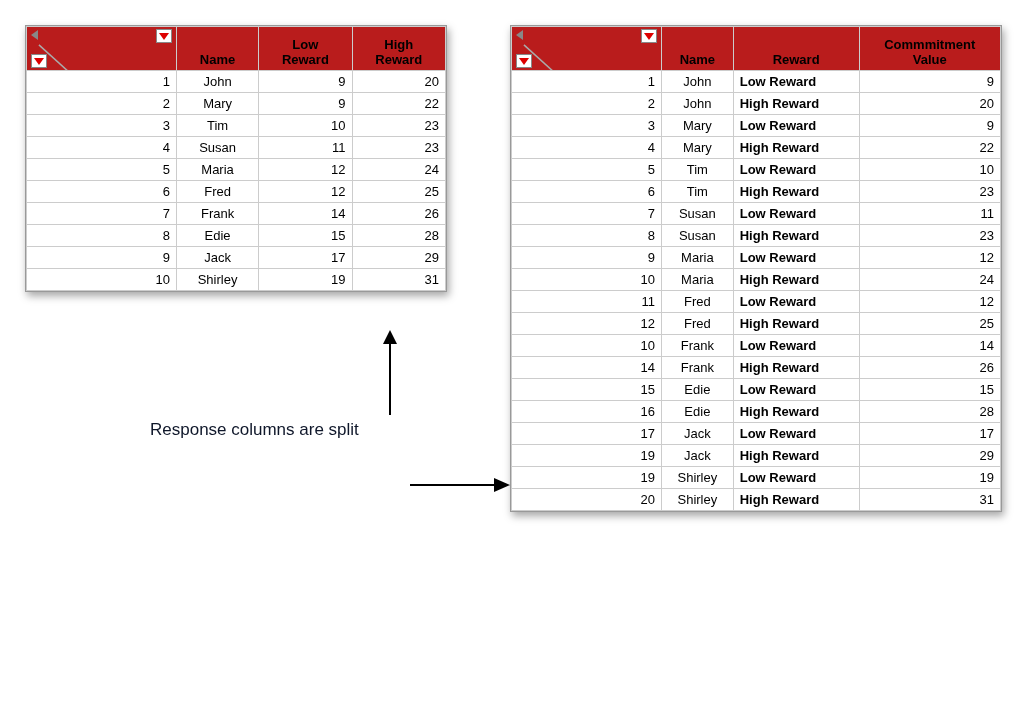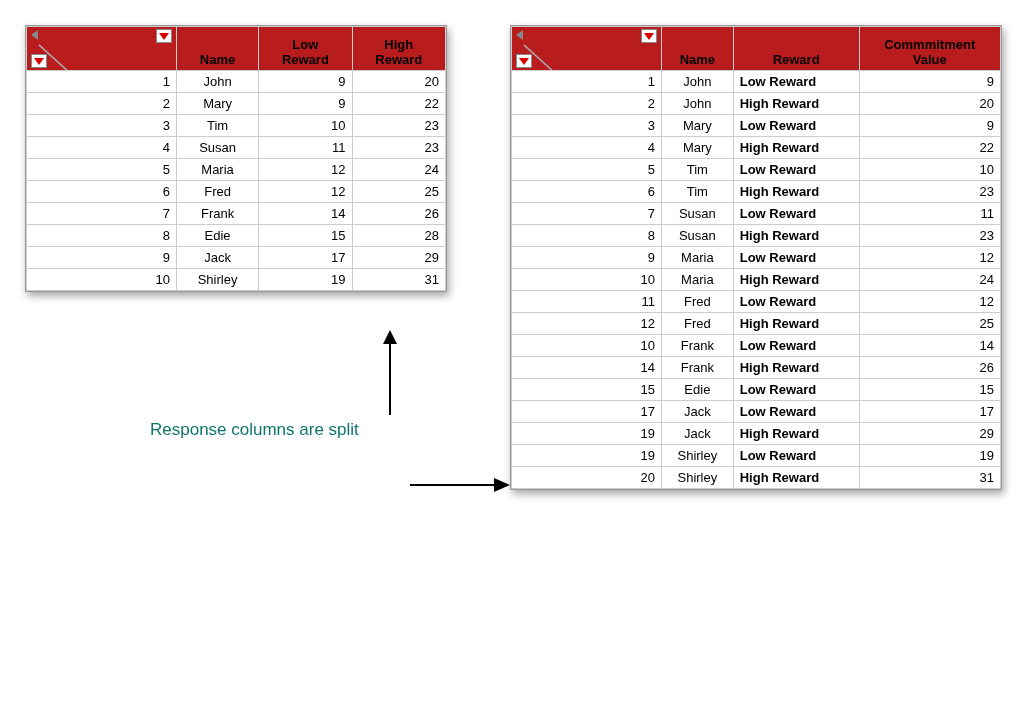--- a/index.html
+++ b/index.html
@@ -81,21 +81,21 @@
     border-top: 5px solid transparent;
     border-bottom: 5px solid transparent;
     border-right: 7px solid #888;
   }
 
   
   .caption {
     position: absolute;
     font-size: 17px;
     font-family: Arial, sans-serif;
-    color: #0f766e;
+    color: #0f172a;
   }
   #cap-split   { left: 140px; top: 400px; }
   #cap-stacked { left: 95px;  top: 455px; }
 
   .arrow {
     position: absolute;
     pointer-events: none;
   }
   .arrow line { stroke: #000; stroke-width: 2; }
   .arrow polygon { fill: #000; }
@@ -300,20 +300,26 @@
             <td class="txt">High Reward</td>
             <td class="num">26</td>
           </tr>
           <tr>
             <td class="rownum">15</td>
             <td class="name">Edie</td>
             <td class="txt">Low Reward</td>
             <td class="num">15</td>
           </tr>
           <tr>
+            <td class="rownum">16</td>
+            <td class="name">Edie</td>
+            <td class="txt">High Reward</td>
+            <td class="num">28</td>
+          </tr>
+          <tr>
             <td class="rownum">17</td>
             <td class="name">Jack</td>
             <td class="txt">Low Reward</td>
             <td class="num">17</td>
           </tr>
           <tr>
             <td class="rownum">19</td>
             <td class="name">Jack</td>
             <td class="txt">High Reward</td>
             <td class="num">29</td>

